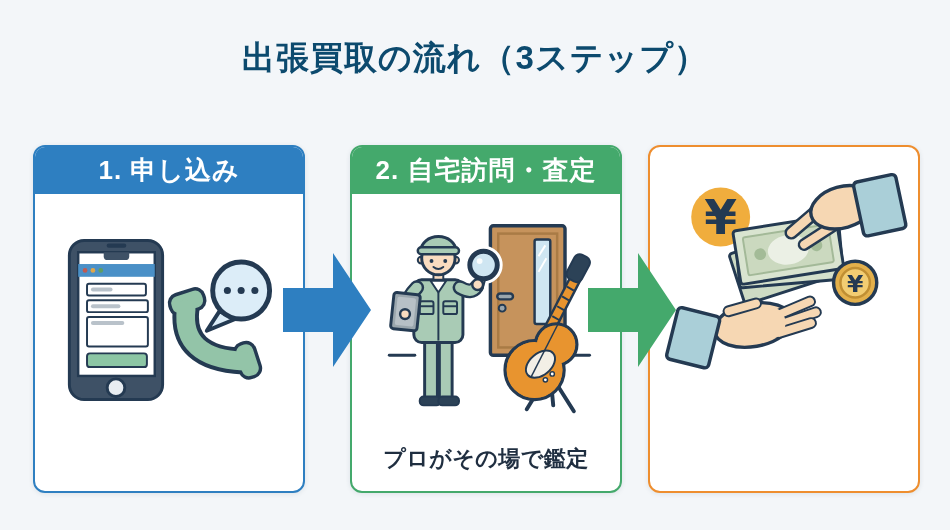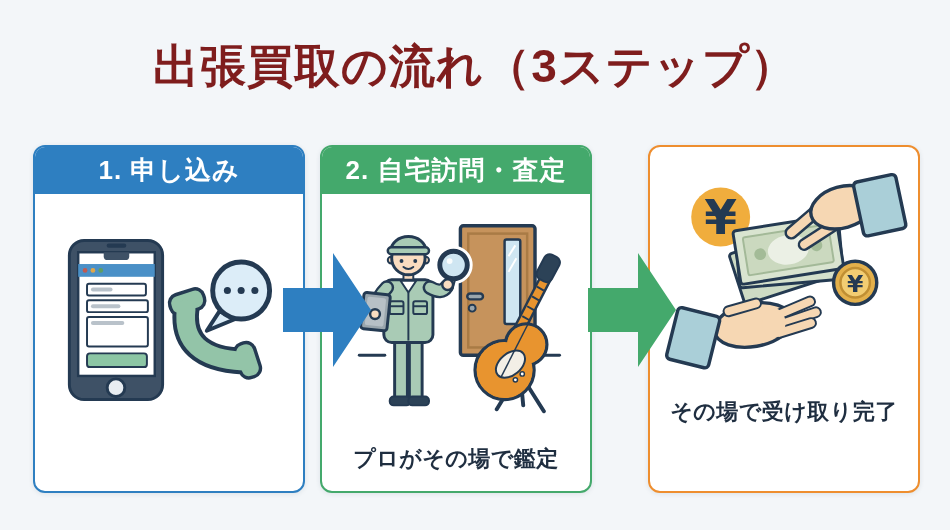--- a/index.html
+++ b/index.html
@@ -4,32 +4,32 @@
 <style>
   html,body{margin:0;padding:0;}
   body{
     width:950px;height:530px;position:relative;overflow:hidden;
     background:#f3f6f9;
     font-family:"Liberation Sans","DejaVu Sans",sans-serif;
     color:#20384f;
   }
   .title{
     position:absolute;top:36px;left:0;width:950px;text-align:center;
-    font-size:46px;font-weight:bold;letter-spacing:1px;color:#7f1d1d;
+    font-size:33px;font-weight:bold;letter-spacing:1px;color:#0c4a6e;
   }
   .card{
     position:absolute;top:145px;width:272px;height:348px;
     background:#ffffff;border-radius:12px;overflow:hidden;
     box-shadow:0 1px 5px rgba(30,58,80,.10);
     box-sizing:border-box;
   }
   .card-blue{border:2.5px solid #2e7fc1;}
   .card-green{border:2.5px solid #44a96c;}
   .card-orange{border:2.5px solid #ee8e2f;}
-  .card1{left:33px;} .card2{left:320px;} .card3{left:648px;}
+  .card1{left:33px;} .card2{left:350px;} .card3{left:648px;}
   .card-header{
     height:47px;display:flex;align-items:center;justify-content:center;
     color:#ffffff;font-size:26px;font-weight:bold;letter-spacing:1px;
   }
   .card-blue .card-header{background:#2e7fc1;}
   .card-green .card-header{background:#44a96c;}
   .card-orange .card-header{background:#ee8e2f;}
   .card-body{position:relative;height:296px;}
   .card-illustration{position:absolute;top:0;left:0;}
   .card-caption{
@@ -202,21 +202,20 @@
         <line x1="130" y1="170" x2="163" y2="156" stroke="#243a52" stroke-width="12" stroke-linecap="round"></line>
         <line x1="130" y1="170" x2="163" y2="156" stroke="#f6d7b3" stroke-width="8" stroke-linecap="round"></line>
         <line x1="134" y1="179" x2="169" y2="167" stroke="#243a52" stroke-width="12" stroke-linecap="round"></line>
         <line x1="134" y1="179" x2="169" y2="167" stroke="#f6d7b3" stroke-width="8" stroke-linecap="round"></line>
         <line x1="132" y1="188" x2="164" y2="178" stroke="#243a52" stroke-width="12" stroke-linecap="round"></line>
         <line x1="132" y1="188" x2="164" y2="178" stroke="#f6d7b3" stroke-width="8" stroke-linecap="round"></line>
         <ellipse cx="126" cy="178" rx="12" ry="15" fill="#f6d7b3"></ellipse>
         <rect x="22" y="166" width="44" height="54" rx="4" transform="rotate(14 44 193)" fill="#aacfd8" stroke="#243a52" stroke-width="3.5"></rect>
       </g>
     </svg>
-    <div class="card-caption">その場で受け取り完了</div>
   </div>
 </div>
 
 <svg class="flow-arrow arrow1" viewBox="0 0 88 114">
   <polygon points="0,35 50,35 50,0 88,57 50,114 50,79 0,79" fill="#2e7fc1"></polygon>
 </svg>
 <svg class="flow-arrow arrow2" viewBox="0 0 88 114">
   <polygon points="0,35 50,35 50,0 88,57 50,114 50,79 0,79" fill="#44a96c"></polygon>
 </svg>
 

